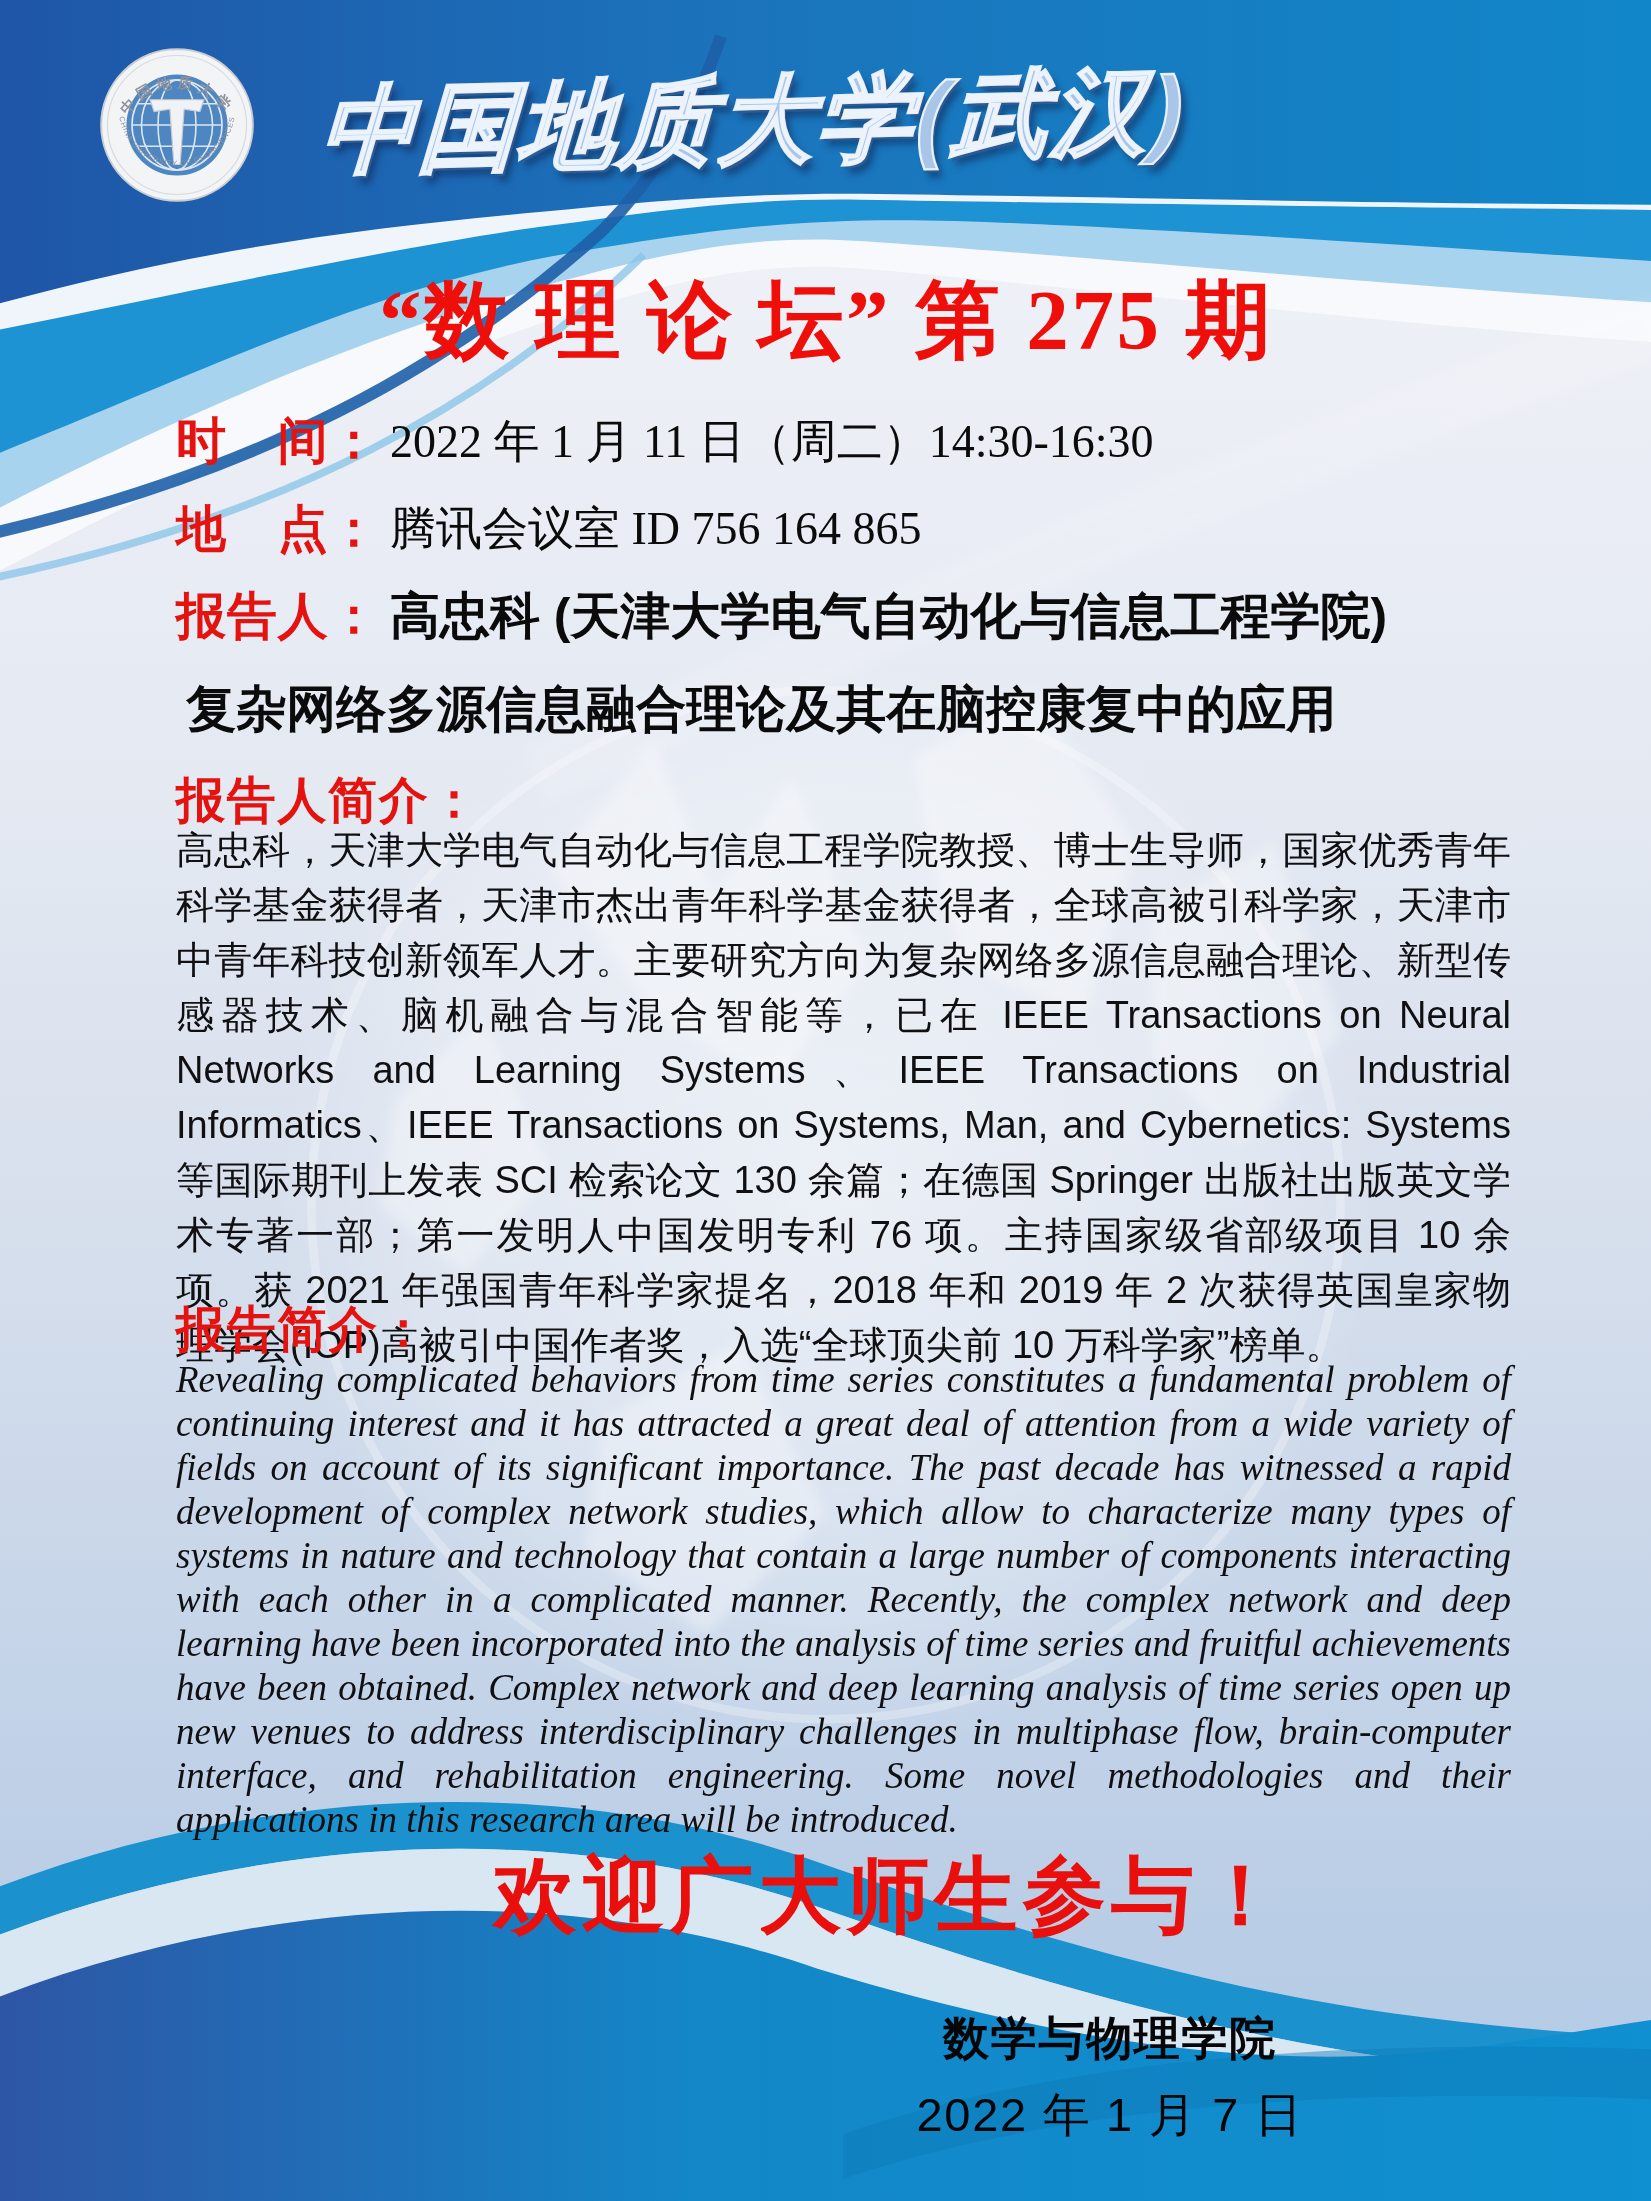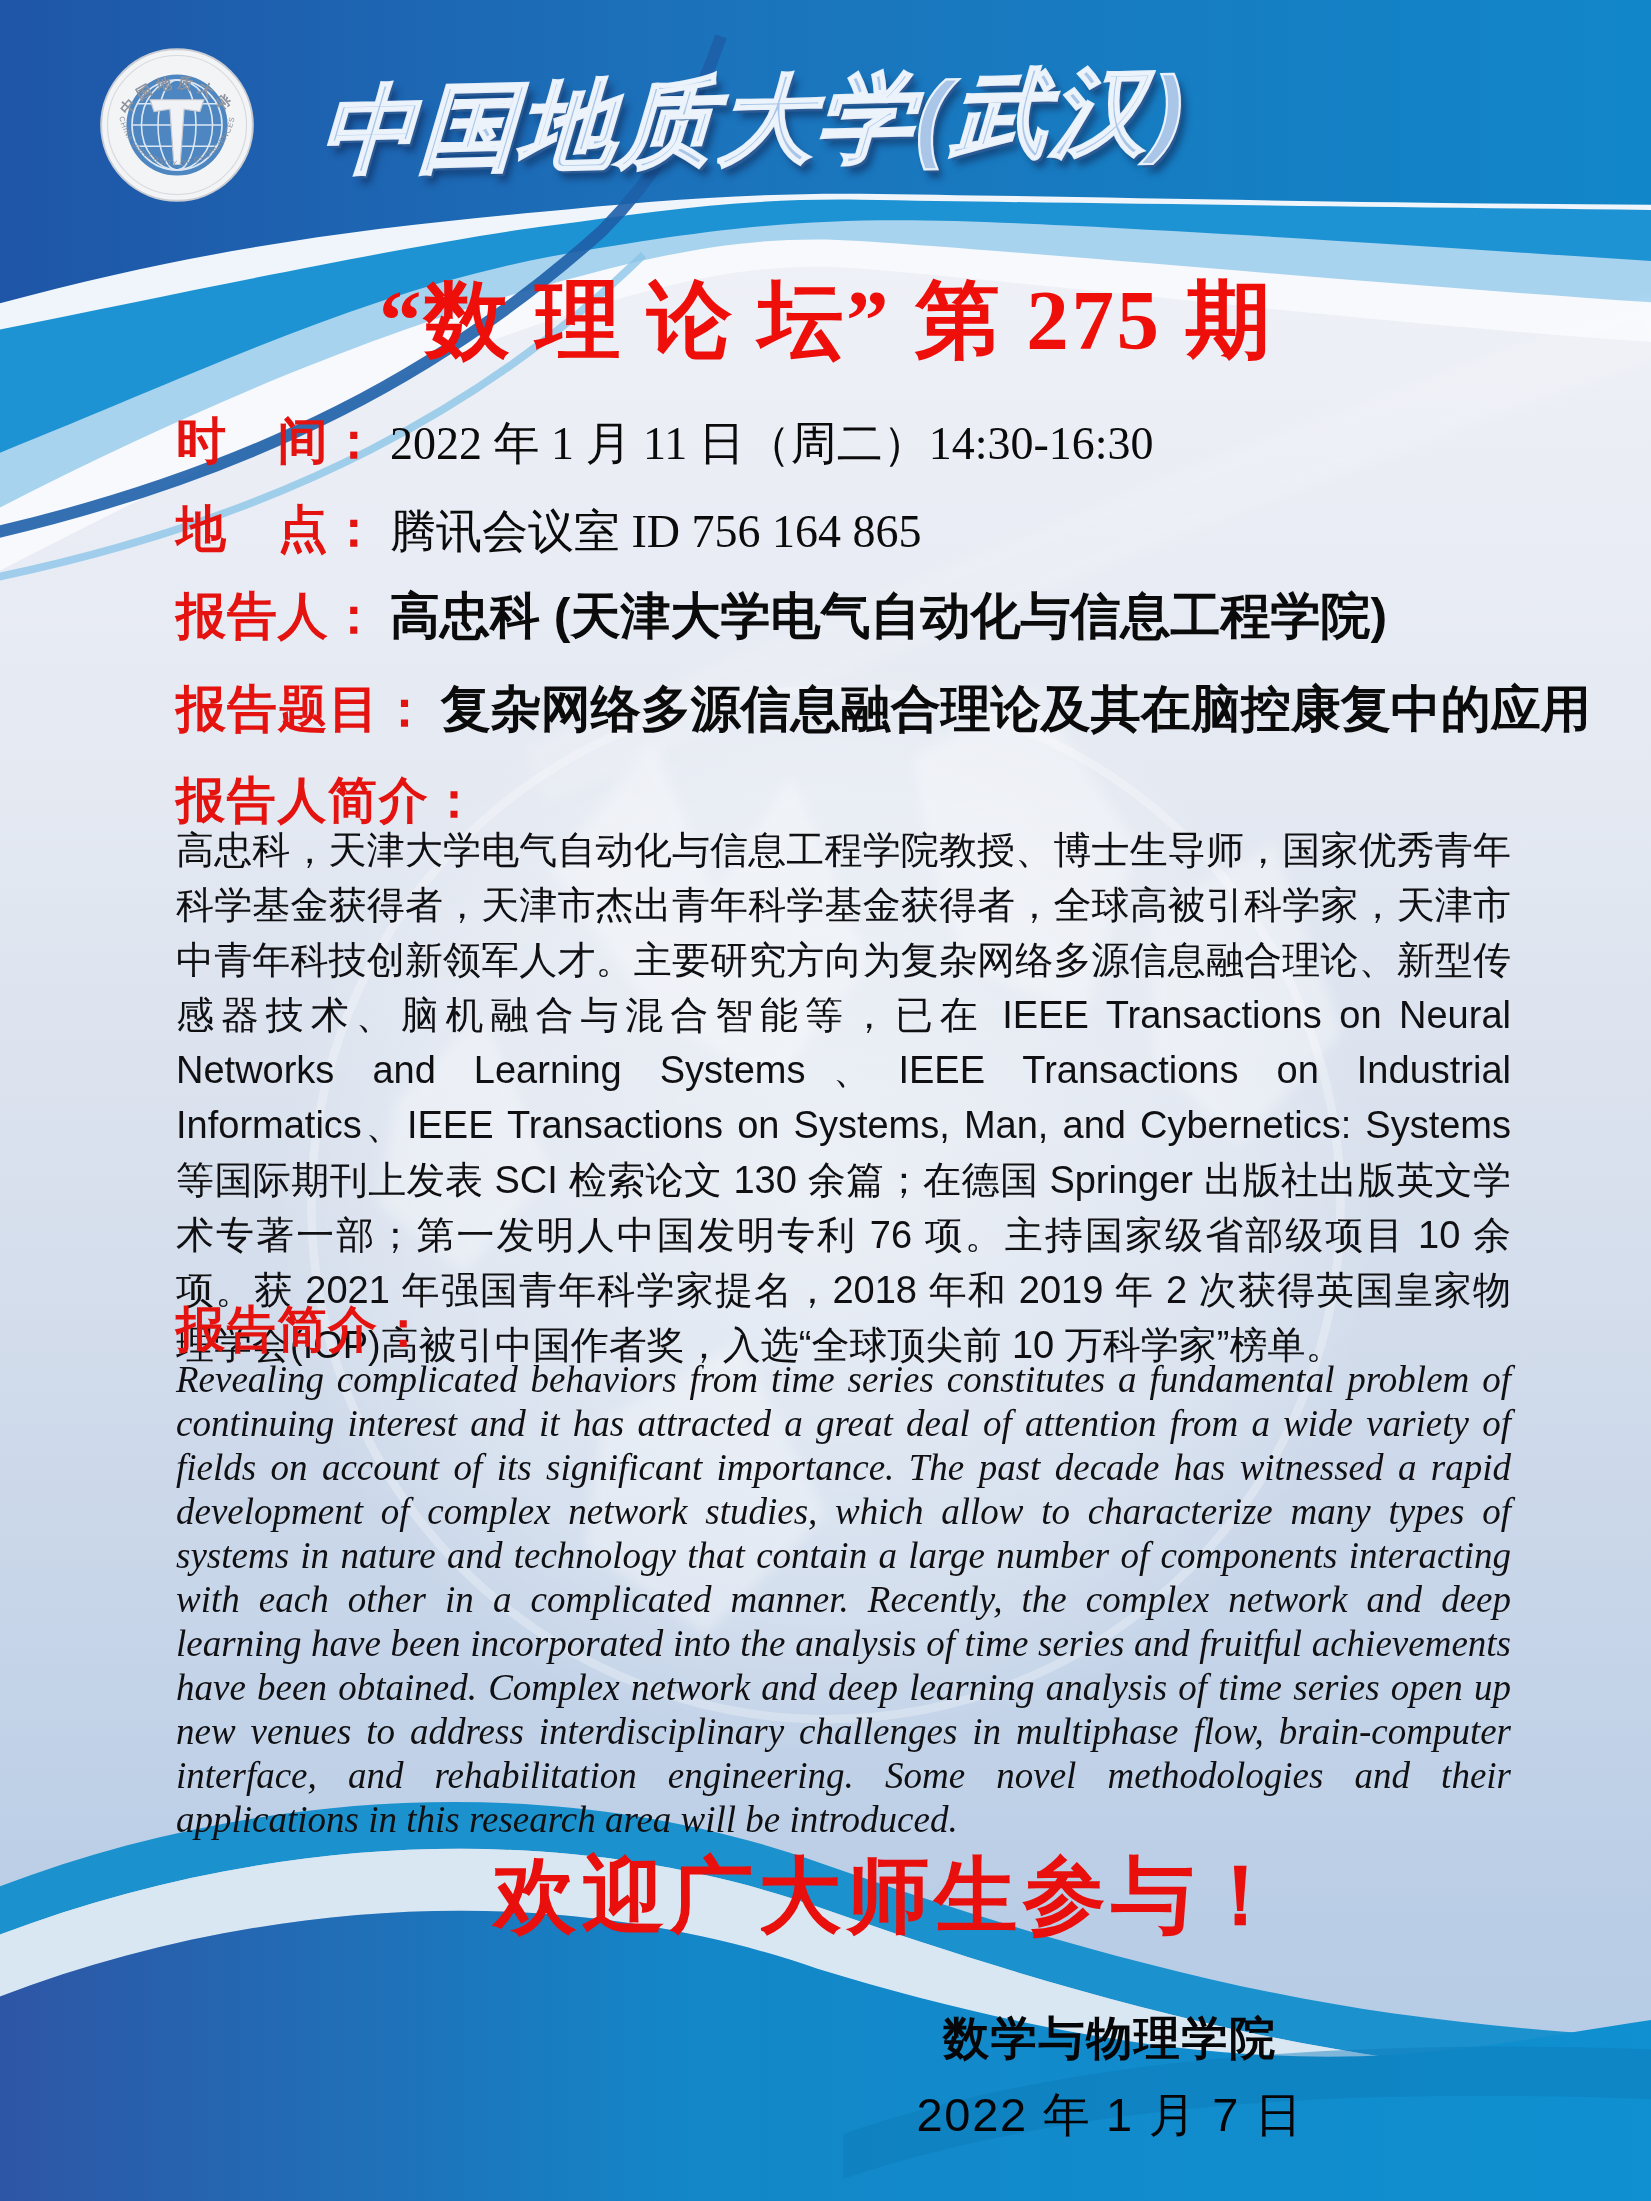--- a/index.html
+++ b/index.html
@@ -21,21 +21,21 @@
     transform:rotate(-1.4deg) skewX(-4deg); white-space:nowrap;
   }
 
   .title {
     position:absolute; left:0; top:263px; width:1652px; text-align:center;
     font-family:"Liberation Serif","DejaVu Serif",serif; font-weight:700;
     font-size:85px; color:#ee0f0a; letter-spacing:2.6px; white-space:nowrap;
   }
 
   .info { position:absolute; left:176px; top:408px; width:1377px; }
-  .info-row { display:flex; align-items:flex-end; margin-bottom:20.6px; white-space:nowrap; }
+  .info-row { display:flex; align-items:center; margin-bottom:20.6px; white-space:nowrap; }
   .info-row.wide-gap { margin-bottom:26px; }
   .info-label { font-size:50px; font-weight:700; color:#e41310; letter-spacing:0.9px; }
   .info-value-serif { font-size:46px; color:#0b0b0c; margin-left:10.3px;
     font-family:"Liberation Serif","DejaVu Serif",serif; }
   .info-value-sans { font-size:50px; color:#0b0b0c; margin-left:10.3px; font-weight:700; }
 
   .section-heading { position:absolute; left:176px; font-size:49px; font-weight:700;
     color:#e41310; letter-spacing:1.7px; }
   .bio-heading { top:768px; }
   .bio-text {
@@ -148,21 +148,20 @@
     </div>
     <div class="info-row">
       <span class="info-label">地　点：</span>
       <span class="info-value-serif">腾讯会议室 ID 756 164 865</span>
     </div>
     <div class="info-row wide-gap">
       <span class="info-label">报告人：</span>
       <span class="info-value-sans">高忠科 (天津大学电气自动化与信息工程学院)</span>
     </div>
     <div class="info-row">
-      <span class="info-label">报告题目：</span>
       <span class="info-value-sans">复杂网络多源信息融合理论及其在脑控康复中的应用</span>
     </div>
   </div>
 
   <div class="section-heading bio-heading">报告人简介：</div>
   <div class="bio-text">高忠科，天津大学电气自动化与信息工程学院教授、博士生导师，国家优秀青年科学基金获得者，天津市杰出青年科学基金获得者，全球高被引科学家，天津市中青年科技创新领军人才。主要研究方向为复杂网络多源信息融合理论、新型传感器技术、脑机融合与混合智能等，已在 IEEE Transactions on Neural Networks and Learning Systems、IEEE Transactions on Industrial Informatics、IEEE Transactions on Systems, Man, and Cybernetics: Systems 等国际期刊上发表 SCI 检索论文 130 余篇；在德国 Springer 出版社出版英文学术专著一部；第一发明人中国发明专利 76 项。主持国家级省部级项目 10 余项。获 2021 年强国青年科学家提名，2018 年和 2019 年 2 次获得英国皇家物理学会(IOP)高被引中国作者奖，入选“全球顶尖前 10 万科学家”榜单。</div>
 
   <div class="section-heading abs-heading">报告简介：</div>
   <div class="abs-text">Revealing complicated behaviors from time series constitutes a fundamental problem of continuing interest and it has attracted a great deal of attention from a wide variety of fields on account of its significant importance. The past decade has witnessed a rapid development of complex network studies, which allow to characterize many types of systems in nature and technology that contain a large number of components interacting with each other in a complicated manner. Recently, the complex network and deep learning have been incorporated into the analysis of time series and fruitful achievements have been obtained. Complex network and deep learning analysis of time series open up new venues to address interdisciplinary challenges in multiphase flow, brain-computer interface, and rehabilitation engineering. Some novel methodologies and their applications in this research area will be introduced.</div>
 

